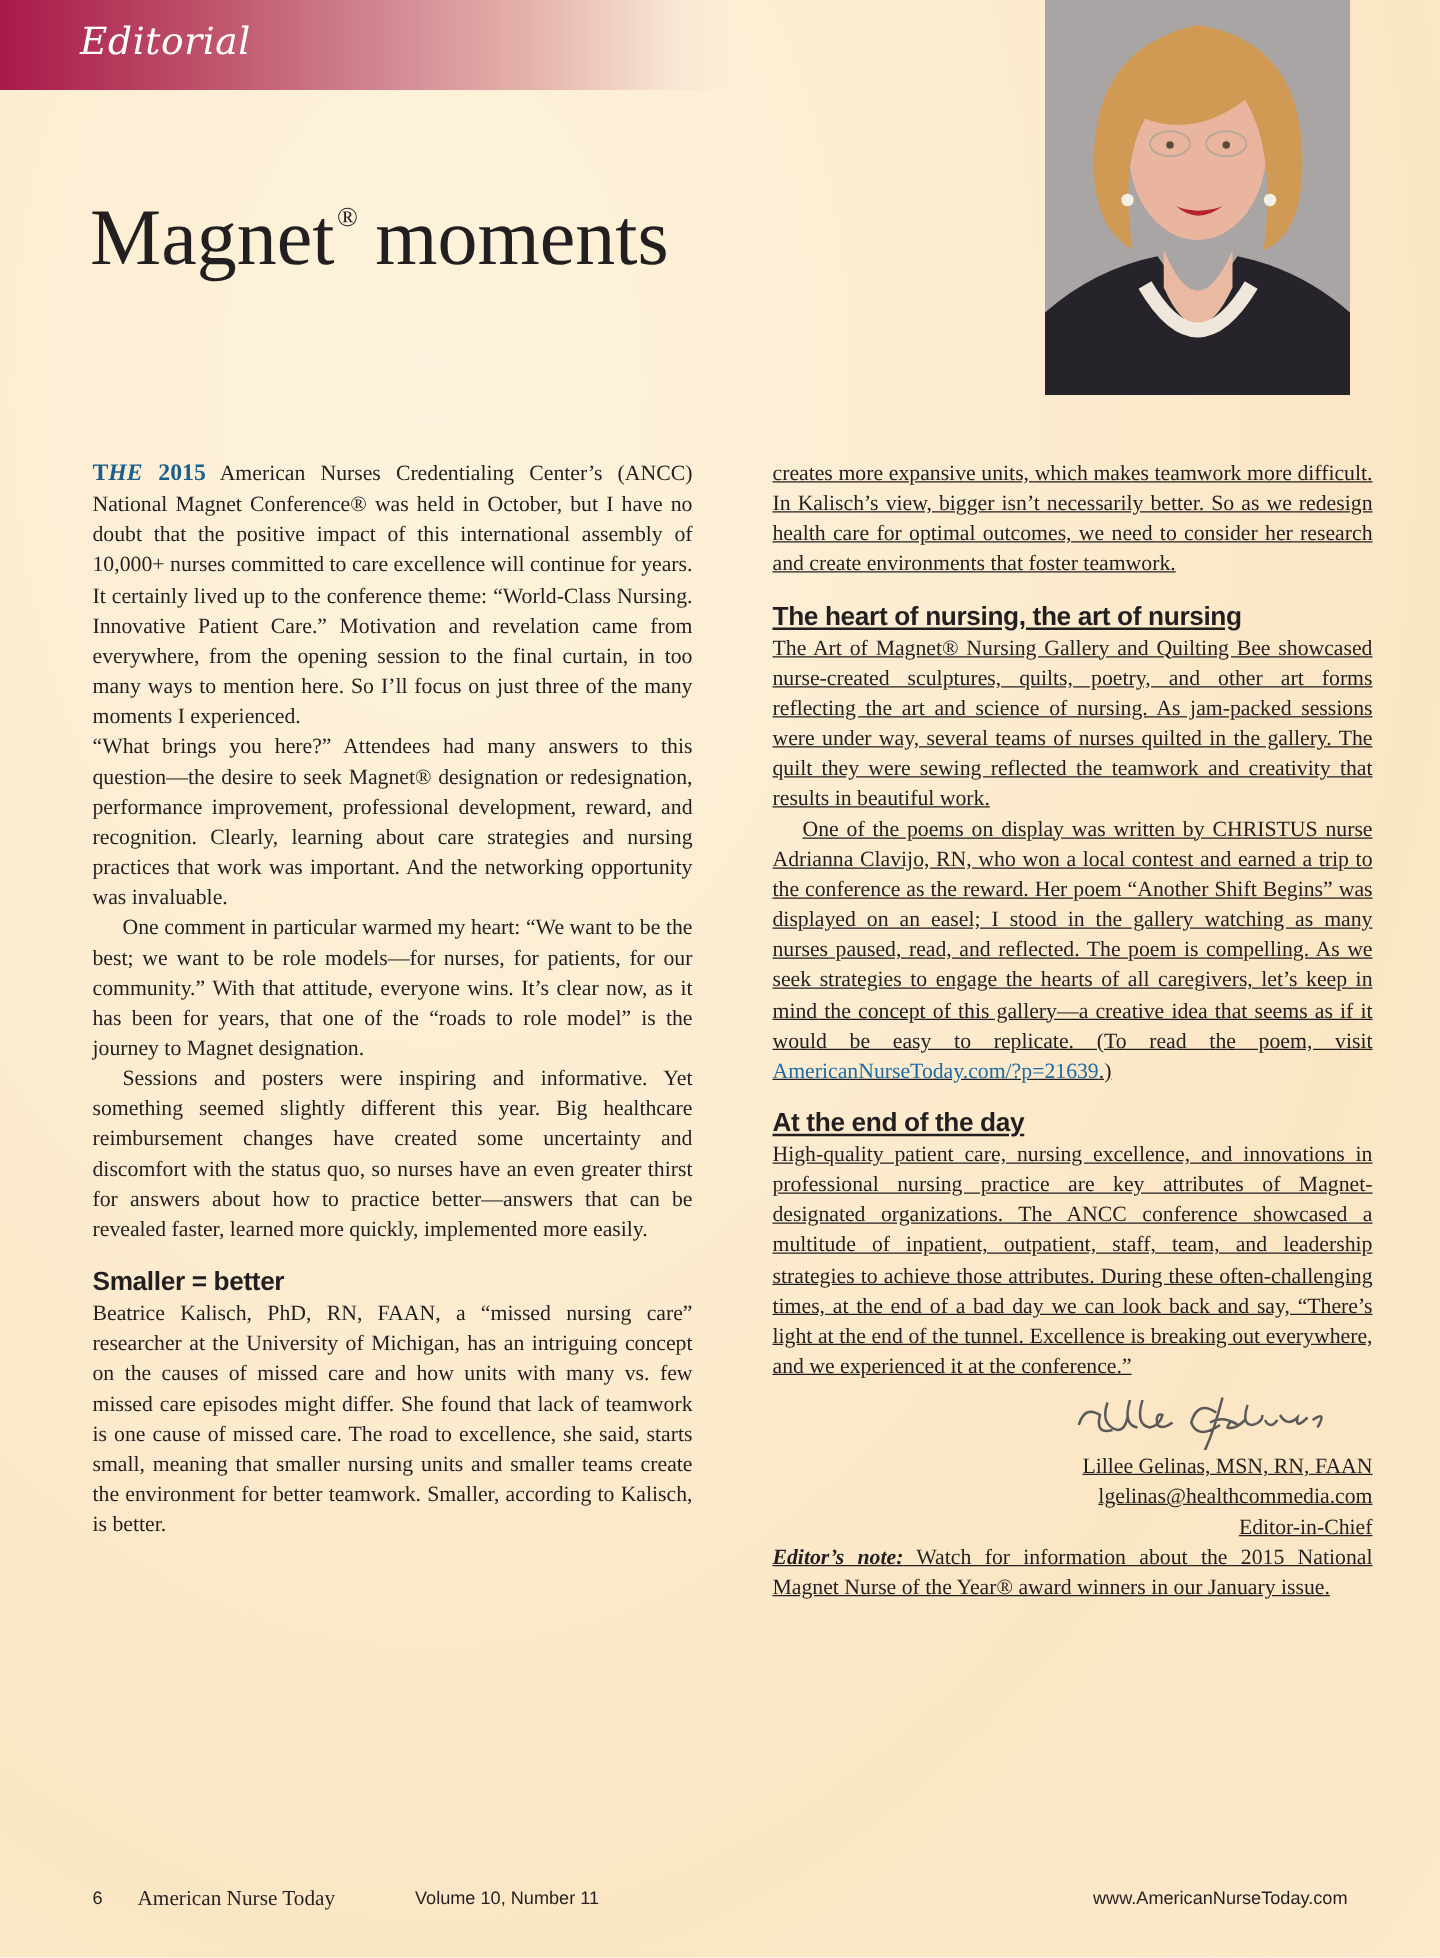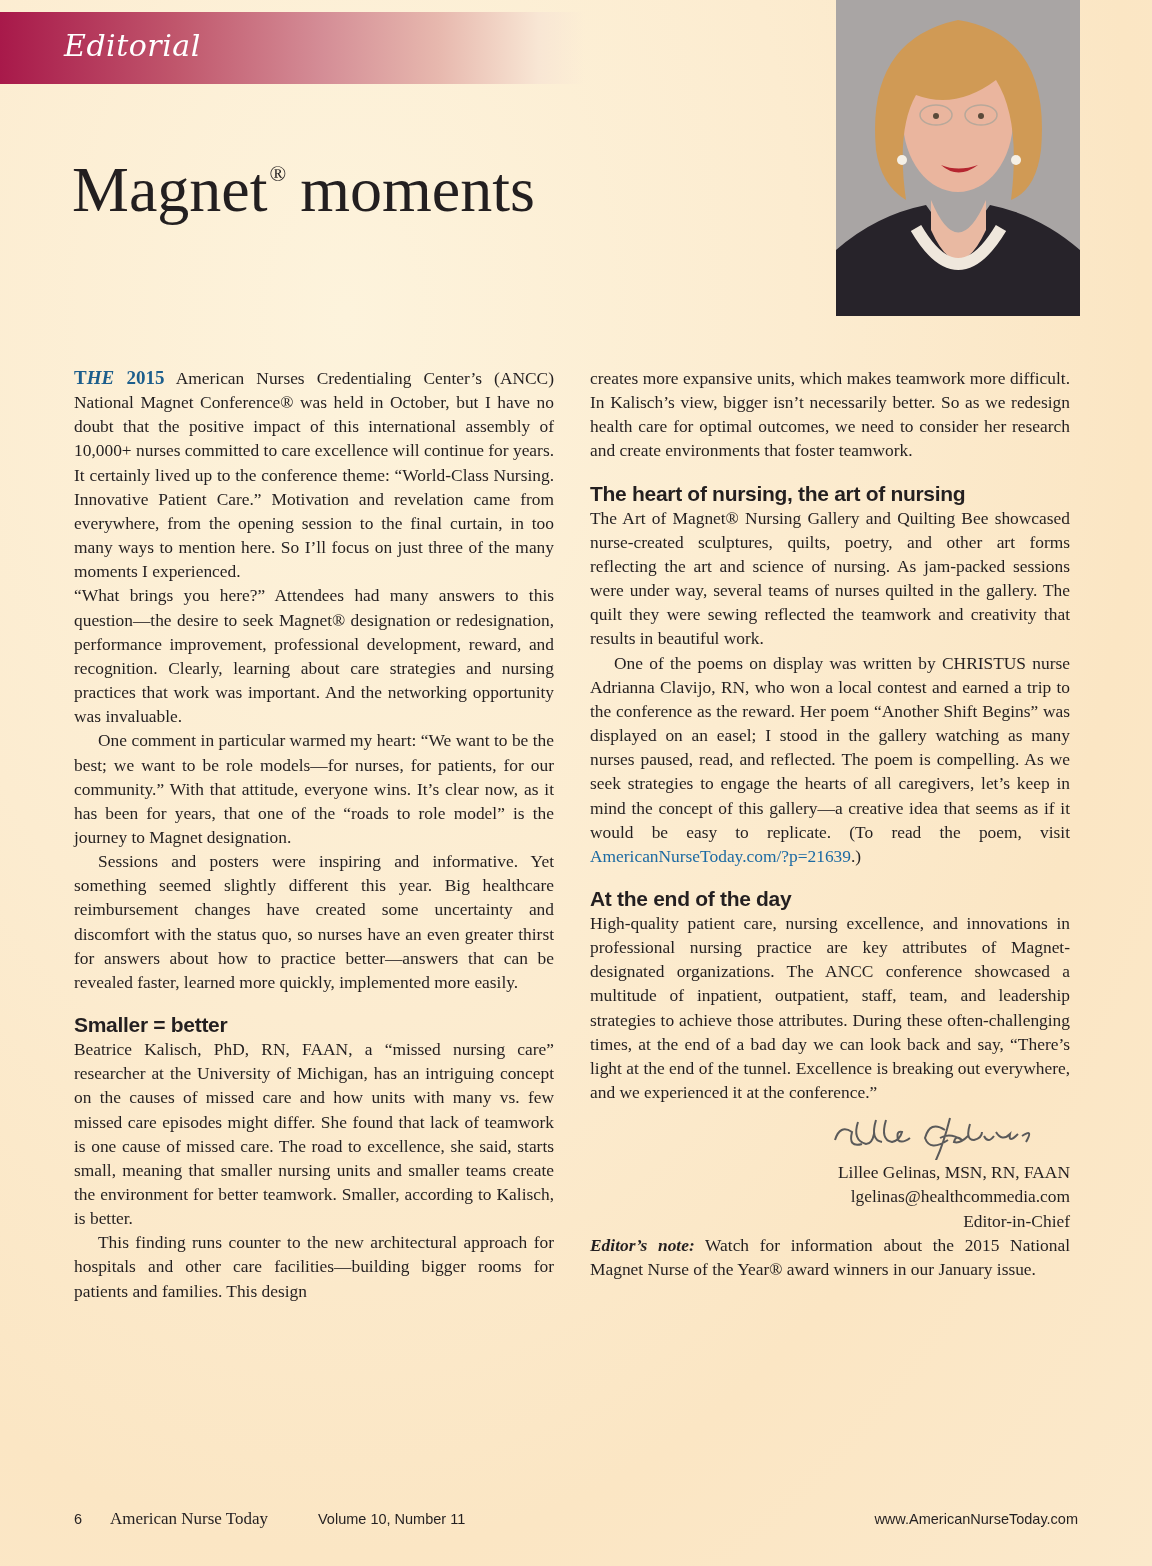--- a/index.html
+++ b/index.html
@@ -3,21 +3,21 @@
 <meta charset="utf-8">
 <style>
   html, body { margin: 0; padding: 0; }
   body {
     width: 1152px; height: 1566px; position: relative; overflow: hidden;
     background: radial-gradient(ellipse at 30% 20%, #fdf3dc 0%, #fcecd0 40%, #fbe6c4 70%, #fbe9cb 100%);
     font-family: "Liberation Serif", "DejaVu Serif", serif;
     color: #231f20;
   }
   .banner {
-    position: absolute; left: 0; top: 12px; width: 585px; height: 72px;
+    position: absolute; left: 0; top: 0; width: 585px; height: 72px;
     background: linear-gradient(90deg, #a8194a 0%, #c0566c 30%, #d48d96 55%, #e7b8ae 75%, #f8e6d4 92%, rgba(252,240,220,0) 100%);
   }
   .banner-label {
     position: absolute; left: 64px; top: 16px;
     font-family: "DejaVu Serif", serif; font-style: italic;
     font-size: 30px; color: #fff; letter-spacing: 0.5px;
   }
   .title {
     position: absolute; left: 72px; top: 158px;
     font-family: "Liberation Serif", serif; font-size: 64px; color: #231f20;
@@ -27,21 +27,21 @@
   .photo {
     position: absolute; left: 836px; top: 0; width: 244px; height: 316px;
     background: #a7a3a2; overflow: hidden;
   }
   .photo svg { display: block; }
   .col {
     position: absolute; top: 366px; width: 480px;
     font-size: 17.4px; line-height: 24.15px; text-align: justify;
   }
   .col-left { left: 74px; }
-  .col-right { left: 590px; }
+  .col-right { left: 618px; text-decoration: underline; }
   .col p { margin: 0; }
   .col p.indent { text-indent: 24px; }
   .lead-cap { color: #1c5e8c; font-weight: bold; font-size: 19px; }
   .lead-cap .sc { font-size: 19px; font-style: italic; }
   h2 {
     font-family: "Liberation Sans", "DejaVu Sans", sans-serif;
     font-weight: bold; font-size: 21px; margin: 19px 0 0 0; line-height: 24px;
     letter-spacing: -0.3px;
   }
   .link { color: #1b6aa3; }
@@ -51,21 +51,21 @@
   }
   .sig-line { }
   .note { margin-top: 24px; }
   .note em { font-weight: bold; }
   .footer {
     position: absolute; top: 1509px; left: 74px; right: 74px; height: 24px;
     font-family: "Liberation Sans", sans-serif; font-size: 14.5px; color: #231f20;
   }
   .footer .pg { position: absolute; left: 0; top: 2px; }
   .footer .pub { position: absolute; left: 36px; top: 0; font-family: "Liberation Serif", serif; font-size: 17px; }
-  .footer .vol { position: absolute; left: 244px; top: 2px; }
+  .footer .vol { position: absolute; left: 258px; top: 2px; }
   .footer .url { position: absolute; right: 0; top: 2px; }
 </style>
 </head>
 <body>
 
 <div class="banner">
   <span class="banner-label">Editorial</span>
 </div>
 
 <h1 class="title"><span>Magnet</span><sup>®</sup><span>moments</span></h1>
@@ -90,21 +90,20 @@
 
 <div class="col col-left">
   <p><span class="lead-cap"><span>T</span><span class="sc">HE</span> <span>2015</span></span><span> American Nurses Credentialing Center’s (ANCC) National Magnet Conference® was held in October, but I have no doubt that the positive impact of this international assembly of 10,000+ nurses committed to care excellence will continue for years. It certainly lived up to the conference theme: “World-Class Nursing. Innovative Patient Care.” Motivation and revelation came from everywhere, from the opening session to the final curtain, in too many ways to mention here. So I’ll focus on just three of the many moments I experienced.</span></p>
 
   <p>“What brings you here?” Attendees had many answers to this question—the desire to seek Magnet® designation or redesignation, performance improvement, professional development, reward, and recognition. Clearly, learning about care strategies and nursing practices that work was important. And the networking opportunity was invaluable.</p>
   <p class="indent">One comment in particular warmed my heart: “We want to be the best; we want to be role models—for nurses, for patients, for our community.” With that attitude, everyone wins. It’s clear now, as it has been for years, that one of the “roads to role model” is the journey to Magnet designation.</p>
   <p class="indent">Sessions and posters were inspiring and informative. Yet something seemed slightly different this year. Big healthcare reimbursement changes have created some uncertainty and discomfort with the status quo, so nurses have an even greater thirst for answers about how to practice better—answers that can be revealed faster, learned more quickly, implemented more easily.</p>
 
   <h2>Smaller = better</h2>
   <p>Beatrice Kalisch, PhD, RN, FAAN, a “missed nursing care” researcher at the University of Michigan, has an intriguing concept on the causes of missed care and how units with many vs. few missed care episodes might differ. She found that lack of teamwork is one cause of missed care. The road to excellence, she said, starts small, meaning that smaller nursing units and smaller teams create the environment for better teamwork. Smaller, according to Kalisch, is better.</p>
-  <p class="indent">This finding runs counter to the new architectural approach for hospitals and other care facilities—building bigger rooms for patients and families. This design</p>
 </div>
 
 <div class="col col-right">
   <p>creates more expansive units, which makes teamwork more difficult. In Kalisch’s view, bigger isn’t necessarily better. So as we redesign health care for optimal outcomes, we need to consider her research and create environments that foster teamwork.</p>
 
   <h2>The heart of nursing, the art of nursing</h2>
   <p>The Art of Magnet® Nursing Gallery and Quilting Bee showcased nurse-created sculptures, quilts, poetry, and other art forms reflecting the art and science of nursing. As jam-packed sessions were under way, several teams of nurses quilted in the gallery. The quilt they were sewing reflected the teamwork and creativity that results in beautiful work.</p>
   <p class="indent"><span>One of the poems on display was written by CHRISTUS nurse Adrianna Clavijo, RN, who won a local contest and earned a trip to the conference as the reward. Her poem “Another Shift Begins” was displayed on an easel; I stood in the gallery watching as many nurses paused, read, and reflected. The poem is compelling. As we seek strategies to engage the hearts of all caregivers, let’s keep in mind the concept of this gallery—a creative idea that seems as if it would be easy to replicate. (To read the poem, visit </span><a class="link">AmericanNurseToday.com/?p=21639</a><span>.)</span></p>
 
   <h2>At the end of the day</h2>

